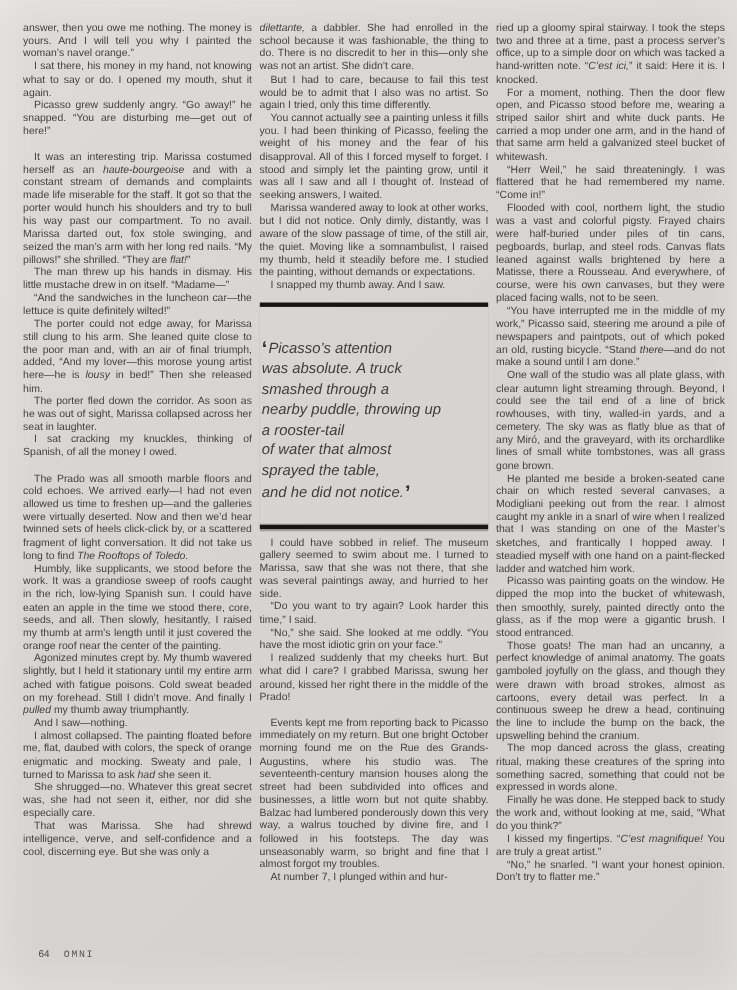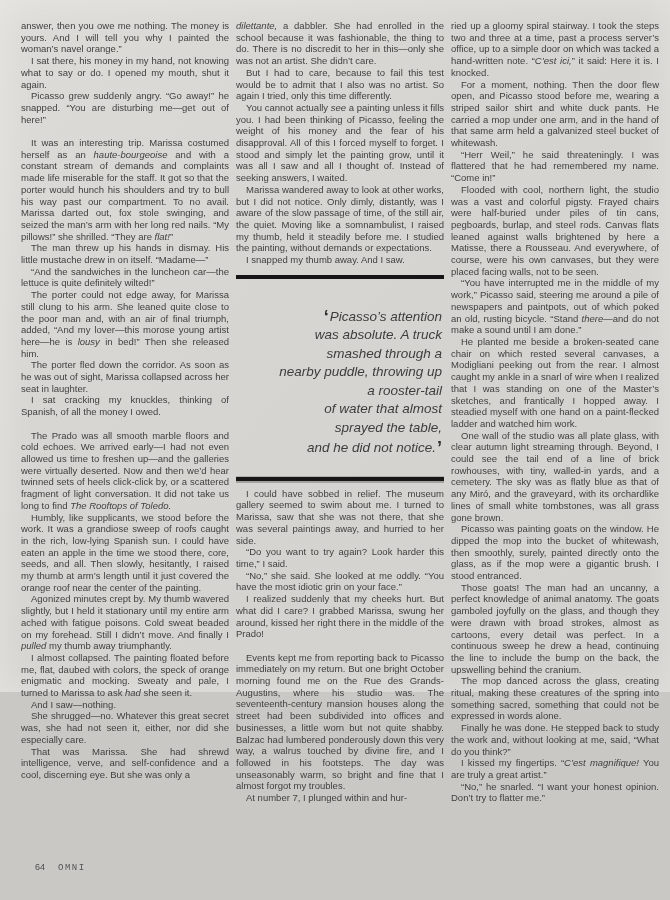--- a/index.html
+++ b/index.html
@@ -2,21 +2,21 @@
 <html><head>
 <meta charset="utf-8">
 <style>
   html, body { margin: 0; padding: 0; }
   body {
     width: 670px; height: 900px; overflow: hidden;
     font-family: "Liberation Sans", "DejaVu Sans", sans-serif;
     background: #c9c8c4;
   }
   .page {
-    position: relative; width: 670px; height: 692px;
+    position: relative; width: 670px; height: 900px;
     background: linear-gradient(135deg, #dddcd8 0%, #d6d5d1 40%, #d2d1cd 100%);
     box-shadow: inset 0 0 40px rgba(255,255,255,0.35);
   }
   .columns {
     position: absolute; left: 21px; top: 20px;
     display: flex; gap: 7px;
   }
   .col {
     width: 208px; height: 852px; overflow: hidden;
     font-size: 9.5px; line-height: 11.7px; color: #414141;
@@ -27,21 +27,21 @@
   .col p.section-gap { margin-top: 11.7px; }
   .col em { font-style: italic; }
   .pull-quote {
     margin: 9px 0 7px 0;
     border-top: 4px solid #161616;
     border-bottom: 4px solid #161616;
     box-shadow: 0 2px 0 rgba(120,120,116,0.55), 0 -1px 0 rgba(120,120,116,0.4) inset;
     padding: 27px 2px 19px 2px;
   }
   .pq-line {
-    text-align: right; font-style: italic;
+    text-align: left; font-style: italic;
     font-size: 13.5px; line-height: 18.5px; color: #3d3d3d;
     text-indent: 0;
   }
   .pq-mark {
     font-style: normal; font-weight: bold; font-size: 18px;
     color: #2c2c2c; position: relative; top: 2px;
   }
   .pq-open { margin-right: 1px; }
   .pq-close { margin-left: 1px; }
   .footer {
@@ -62,22 +62,22 @@
         <p>Picasso grew suddenly angry. “Go away!” he snapped. “You are disturbing me—get out of here!”</p>
         <p class="section-gap">It was an interesting trip. Marissa costumed herself as an <em>haute-bourgeoise</em> and with a constant stream of demands and complaints made life miserable for the staff. It got so that the porter would hunch his shoulders and try to bull his way past our compartment. To no avail. Marissa darted out, fox stole swinging, and seized the man’s arm with her long red nails. “My pillows!” she shrilled. “They are <em>flat!</em>”</p>
         <p>The man threw up his hands in dismay. His little mustache drew in on itself. “Madame—”</p>
         <p>“And the sandwiches in the luncheon car—the lettuce is quite definitely wilted!”</p>
         <p>The porter could not edge away, for Marissa still clung to his arm. She leaned quite close to the poor man and, with an air of final triumph, added, “And my lover—this morose young artist here—he is <em>lousy</em> in bed!” Then she released him.</p>
         <p>The porter fled down the corridor. As soon as he was out of sight, Marissa collapsed across her seat in laughter.</p>
         <p>I sat cracking my knuckles, thinking of Spanish, of all the money I owed.</p>
         <p class="section-gap">The Prado was all smooth marble floors and cold echoes. We arrived early—I had not even allowed us time to freshen up—and the galleries were virtually deserted. Now and then we’d hear twinned sets of heels click-click by, or a scattered fragment of light conversation. It did not take us long to find <em>The Rooftops of Toledo.</em></p>
         <p>Humbly, like supplicants, we stood before the work. It was a grandiose sweep of roofs caught in the rich, low-lying Spanish sun. I could have eaten an apple in the time we stood there, core, seeds, and all. Then slowly, hesitantly, I raised my thumb at arm’s length until it just covered the orange roof near the center of the painting.</p>
         <p>Agonized minutes crept by. My thumb wavered slightly, but I held it stationary until my entire arm ached with fatigue poisons. Cold sweat beaded on my forehead. Still I didn’t move. And finally I <em>pulled</em> my thumb away triumphantly.</p>
+        <p>And I saw—nothing.</p>
         <p>I almost collapsed. The painting floated before me, flat, daubed with colors, the speck of orange enigmatic and mocking. Sweaty and pale, I turned to Marissa to ask <em>had</em> she seen it.</p>
-        <p>And I saw—nothing.</p>
         <p>She shrugged—no. Whatever this great secret was, she had not seen it, either, nor did she especially care.</p>
         <p>That was Marissa. She had shrewd intelligence, verve, and self-confidence and a cool, discerning eye. But she was only a</p>
       </div>
     <div class="col">
         <p class="no-indent"><em>dilettante,</em> a dabbler. She had enrolled in the school because it was fashionable, the thing to do. There is no discredit to her in this—only she was not an artist. She didn’t care.</p>
         <p>But I had to care, because to fail this test would be to admit that I also was no artist. So again I tried, only this time differently.</p>
         <p>You cannot actually <em>see</em> a painting unless it fills you. I had been thinking of Picasso, feeling the weight of his money and the fear of his disapproval. All of this I forced myself to forget. I stood and simply let the painting grow, until it was all I saw and all I thought of. Instead of seeking answers, I waited.</p>
         <p>Marissa wandered away to look at other works, but I did not notice. Only dimly, distantly, was I aware of the slow passage of time, of the still air, the quiet. Moving like a somnambulist, I raised my thumb, held it steadily before me. I studied the painting, without demands or expectations.</p>
         <p>I snapped my thumb away. And I saw.</p>
         <div class="pull-quote">
@@ -96,22 +96,22 @@
         <p>I realized suddenly that my cheeks hurt. But what did I care? I grabbed Marissa, swung her around, kissed her right there in the middle of the Prado!</p>
         <p class="section-gap">Events kept me from reporting back to Picasso immediately on my return. But one bright October morning found me on the Rue des Grands-Augustins, where his studio was. The seventeenth-century mansion houses along the street had been subdivided into offices and businesses, a little worn but not quite shabby. Balzac had lumbered ponderously down this very way, a walrus touched by divine fire, and I followed in his footsteps. The day was unseasonably warm, so bright and fine that I almost forgot my troubles.</p>
         <p>At number 7, I plunged within and hur-</p>
       </div>
     <div class="col">
         <p class="no-indent">ried up a gloomy spiral stairway. I took the steps two and three at a time, past a process server’s office, up to a simple door on which was tacked a hand-written note. “<em>C’est ici,</em>” it said: Here it is. I knocked.</p>
         <p>For a moment, nothing. Then the door flew open, and Picasso stood before me, wearing a striped sailor shirt and white duck pants. He carried a mop under one arm, and in the hand of that same arm held a galvanized steel bucket of whitewash.</p>
         <p>“Herr Weil,” he said threateningly. I was flattered that he had remembered my name. “Come in!”</p>
         <p>Flooded with cool, northern light, the studio was a vast and colorful pigsty. Frayed chairs were half-buried under piles of tin cans, pegboards, burlap, and steel rods. Canvas flats leaned against walls brightened by here a Matisse, there a Rousseau. And everywhere, of course, were his own canvases, but they were placed facing walls, not to be seen.</p>
         <p>“You have interrupted me in the middle of my work,” Picasso said, steering me around a pile of newspapers and paintpots, out of which poked an old, rusting bicycle. “Stand <em>there</em>—and do not make a sound until I am done.”</p>
+        <p>One wall of the studio was all plate glass, with clear autumn light streaming through. Beyond, I could see the tail end of a line of brick rowhouses, with tiny, walled-in yards, and a cemetery. The sky was as flatly blue as that of any Miró, and the graveyard, with its orchardlike lines of small white tombstones, was all grass gone brown.</p>
         <p>He planted me beside a broken-seated cane chair on which rested several canvases, a Modigliani peeking out from the rear. I almost caught my ankle in a snarl of wire when I realized that I was standing on one of the Master’s sketches, and frantically I hopped away. I steadied myself with one hand on a paint-flecked ladder and watched him work.</p>
-        <p>One wall of the studio was all plate glass, with clear autumn light streaming through. Beyond, I could see the tail end of a line of brick rowhouses, with tiny, walled-in yards, and a cemetery. The sky was as flatly blue as that of any Miró, and the graveyard, with its orchardlike lines of small white tombstones, was all grass gone brown.</p>
         <p>Picasso was painting goats on the window. He dipped the mop into the bucket of whitewash, then smoothly, surely, painted directly onto the glass, as if the mop were a gigantic brush. I stood entranced.</p>
         <p>Those goats! The man had an uncanny, a perfect knowledge of animal anatomy. The goats gamboled joyfully on the glass, and though they were drawn with broad strokes, almost as cartoons, every detail was perfect. In a continuous sweep he drew a head, continuing the line to include the bump on the back, the upswelling behind the cranium.</p>
         <p>The mop danced across the glass, creating ritual, making these creatures of the spring into something sacred, something that could not be expressed in words alone.</p>
         <p>Finally he was done. He stepped back to study the work and, without looking at me, said, “What do you think?”</p>
         <p>I kissed my fingertips. “<em>C’est magnifique!</em> You are truly a great artist.”</p>
         <p>“No,” he snarled. “I want your honest opinion. Don’t try to flatter me.”</p>
       </div>
   </div>
   <div class="footer">
     <span class="page-num">64</span>

